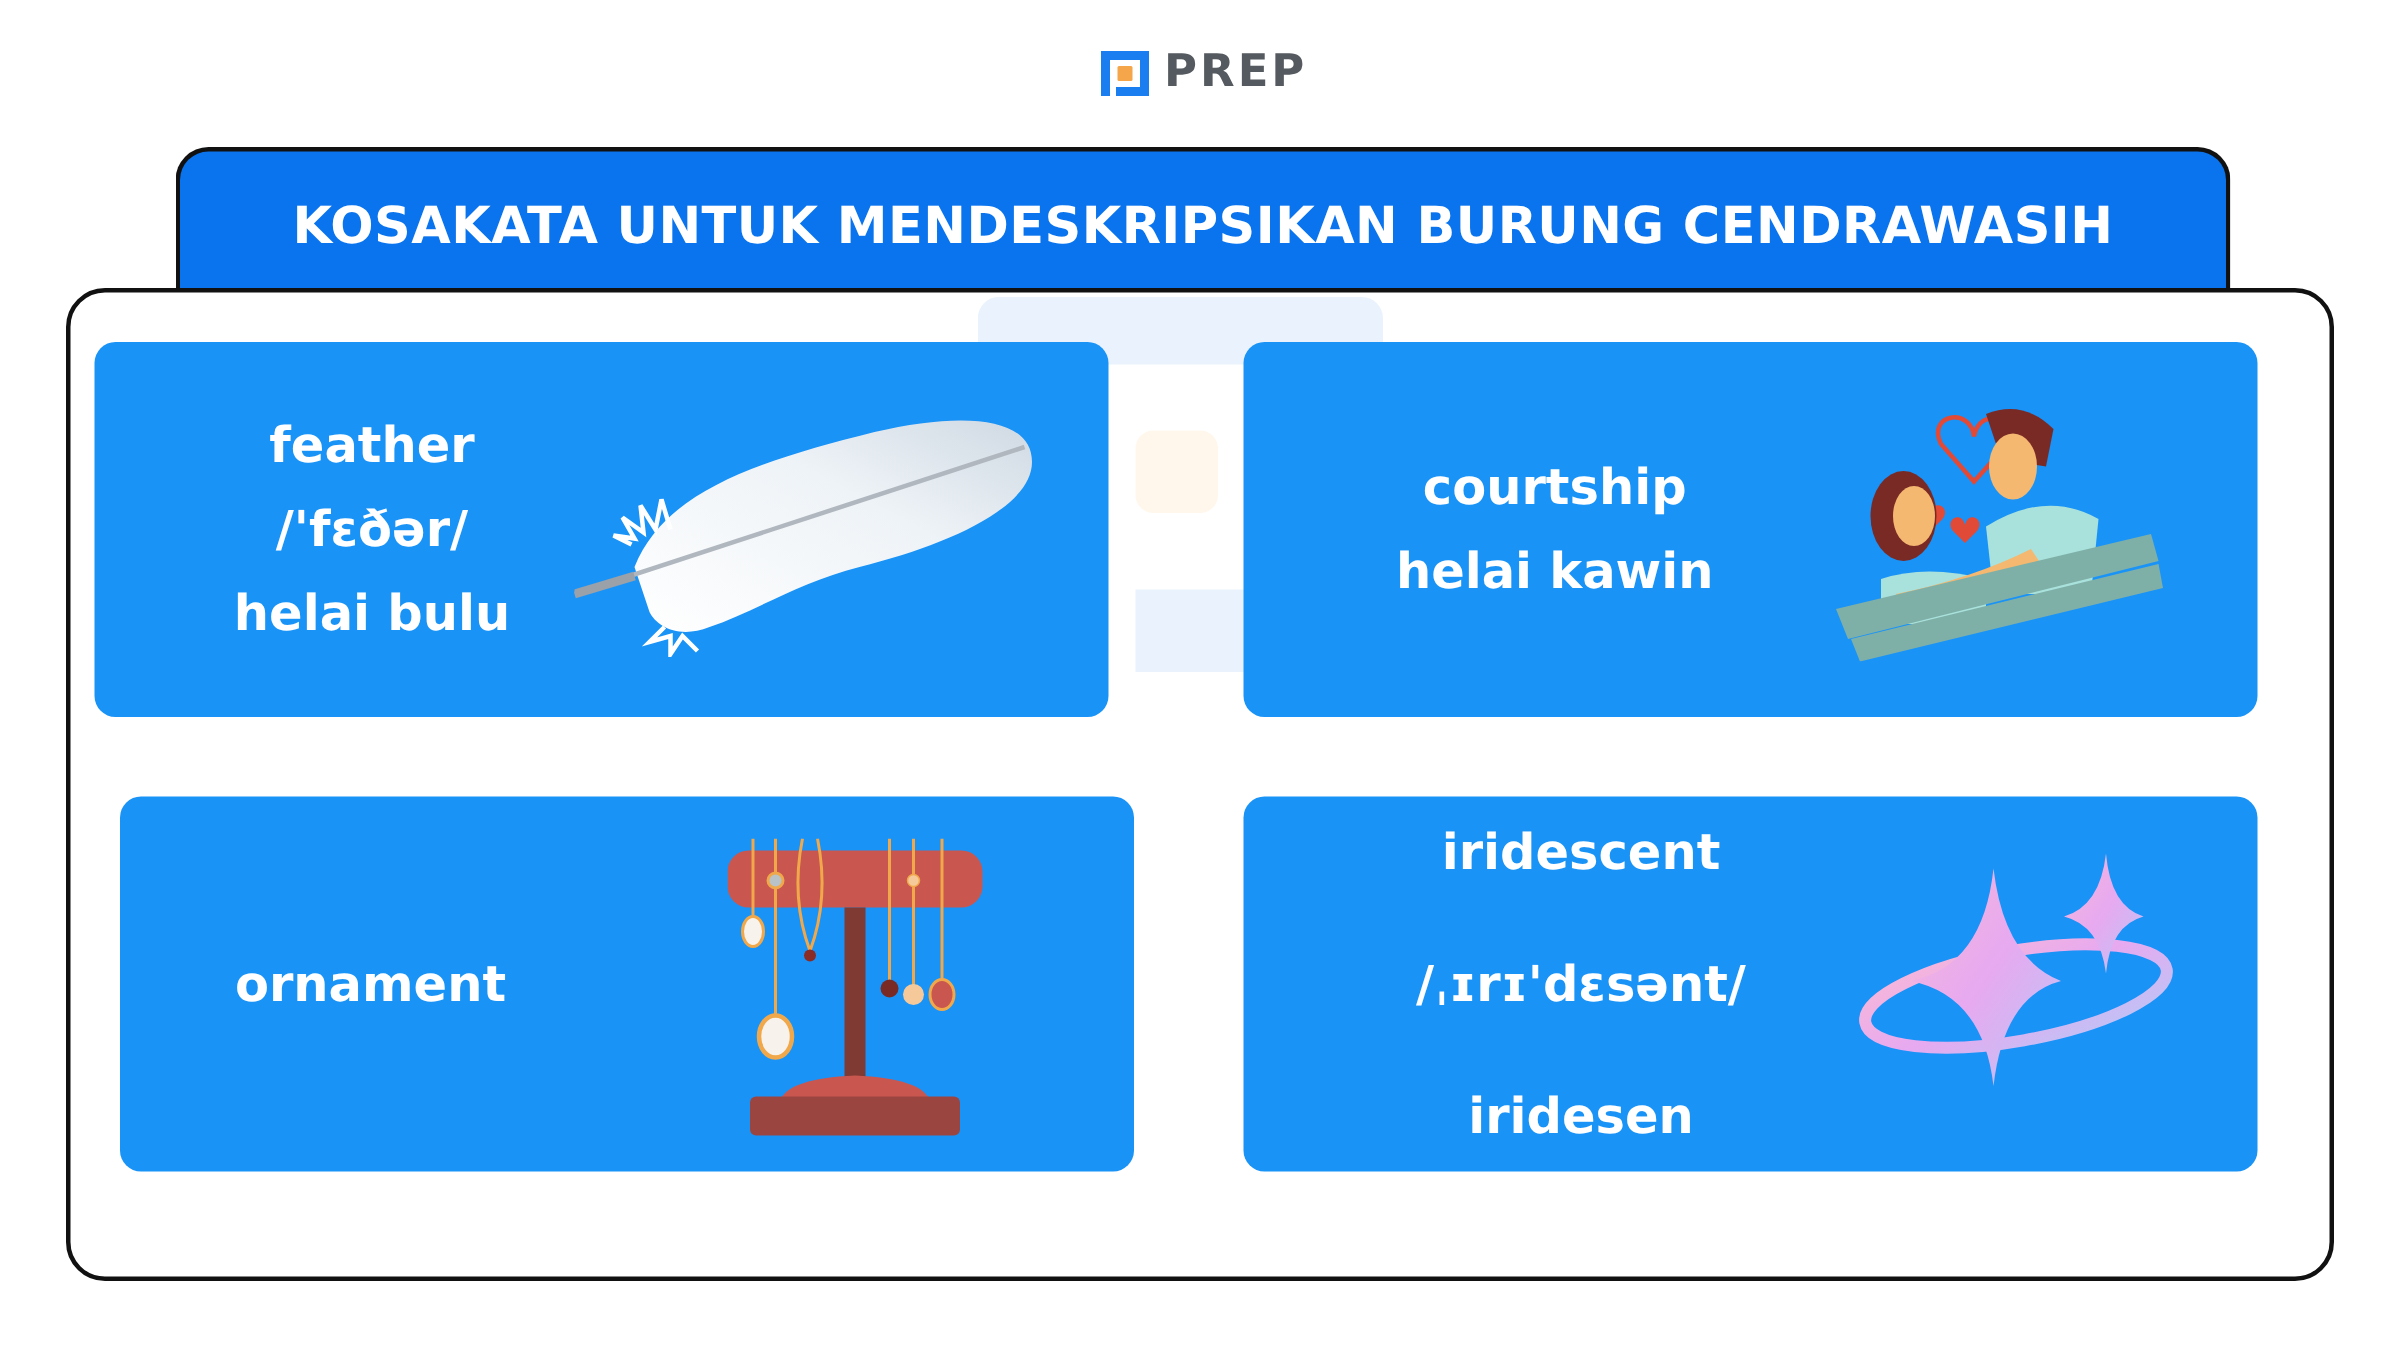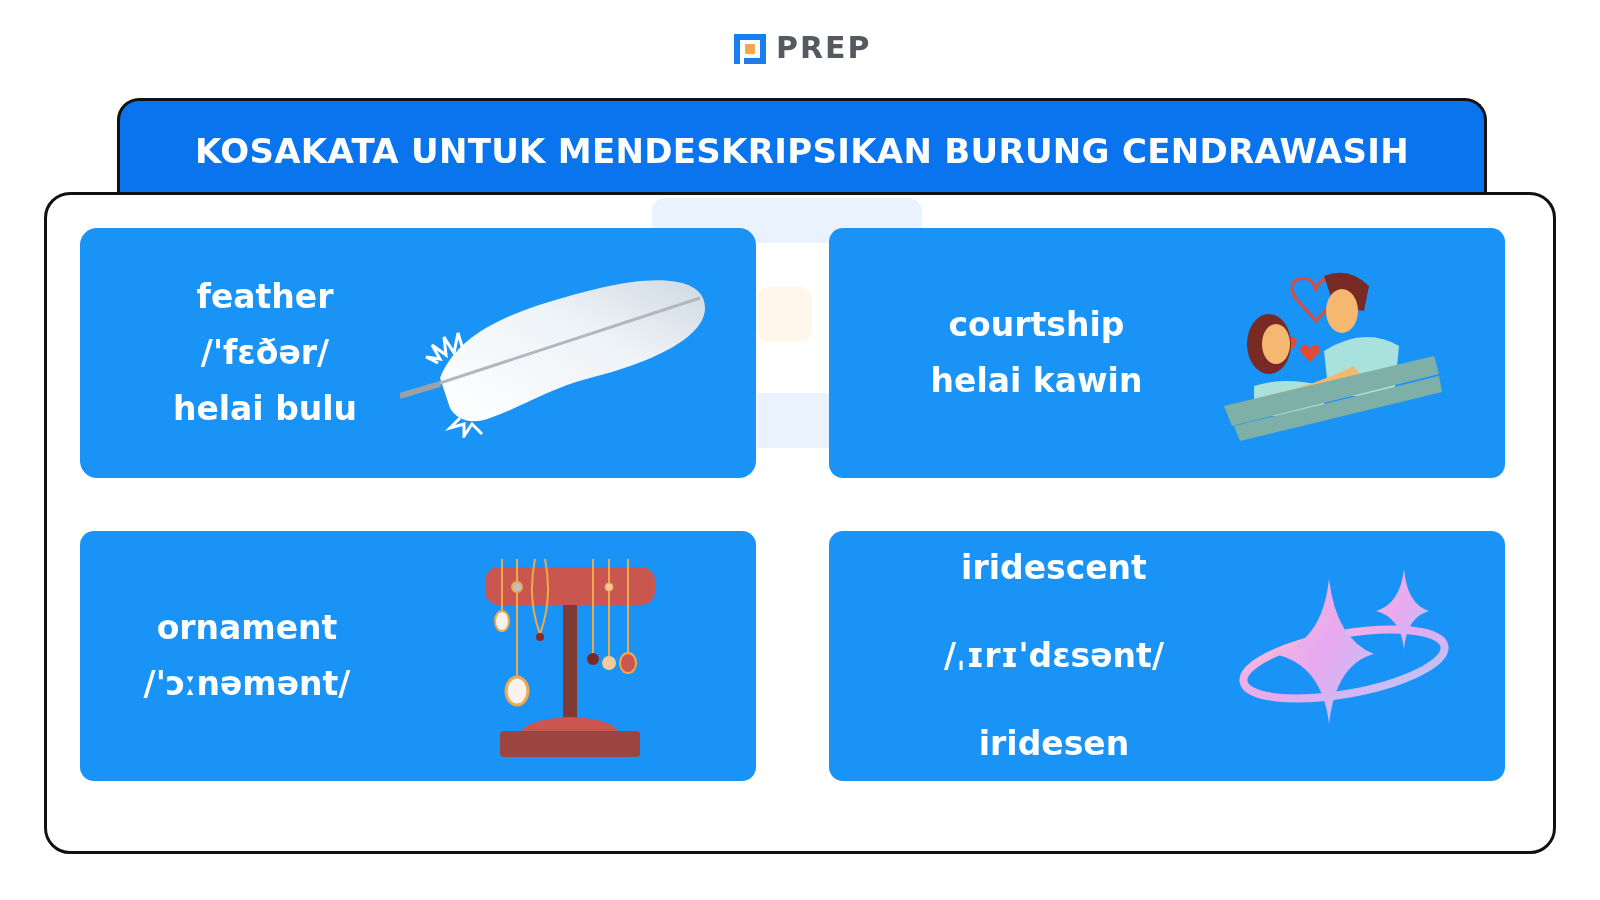--- a/index.html
+++ b/index.html
@@ -65,21 +65,21 @@
 </div>
 
 <div class="panel">
 
   <div class="wm" style="left:605px; top:3px; width:270px; height:45px;"></div>
   <div class="wm" style="left:605px; top:3px; width:55px; height:250px;"></div>
   <div class="wm" style="left:820px; top:3px; width:50px; height:250px;"></div>
   <div class="wm-orange" style="left:710px; top:92px; width:55px; height:55px;"></div>
   <div class="wm" style="left:710px; top:198px; width:75px; height:55px; border-radius:0;"></div>
 
-  <div class="card" style="left:33px; top:33px;border-radius:17px;">
+  <div class="card" style="left:16px; top:33px;">
     <div class="card-text" style="left:60px; width:250px;">
       <span>feather</span>
       <span>/'fɛðər/</span>
       <span>helai bulu</span>
     </div>
     <div class="card-illus" style="left:320px; top:40px; width:320px; height:170px;">
       <svg width="320" height="170" viewBox="0 0 320 170">
         <defs>
           <linearGradient id="fg" x1="0" y1="1" x2="1" y2="0">
             <stop offset="0" stop-color="#ffffff"></stop>
@@ -114,21 +114,20 @@
         <path d="M40 130 Q90 120 130 100 L140 115 Q95 145 40 145 Z" fill="#f4b870"></path>
         <path d="M0 140 L210 90 L215 108 L8 160 Z" fill="#7fb0a8"></path>
         <path d="M10 160 L215 110 L218 126 L16 175 Z" fill="#7fb0a8"></path>
       </svg>
     </div>
   </div>
 
   <div class="card" style="left:33px; top:336px;">
     <div class="card-text" style="left:42px; width:250px;">
       <span>ornament</span>
-      <span>/'ɔːnəmənt/</span>
     </div>
     <div class="card-illus" style="left:405px; top:28px; width:175px; height:200px;">
       <svg width="175" height="200" viewBox="0 0 175 200">
         <rect x="0" y="8" width="170" height="38" rx="14" fill="#c9574f"></rect>
         <rect x="78" y="46" width="14" height="115" fill="#7e3a33"></rect>
         <path d="M35 175 Q40 160 85 158 Q130 160 135 175 Z" fill="#c9574f"></path>
         <rect x="15" y="172" width="140" height="26" rx="4" fill="#9b4540"></rect>
         <g stroke="#f0a84a" stroke-width="2" fill="none">
           <line x1="17" y1="0" x2="17" y2="55"></line>
           <line x1="32" y1="0" x2="32" y2="120"></line>

